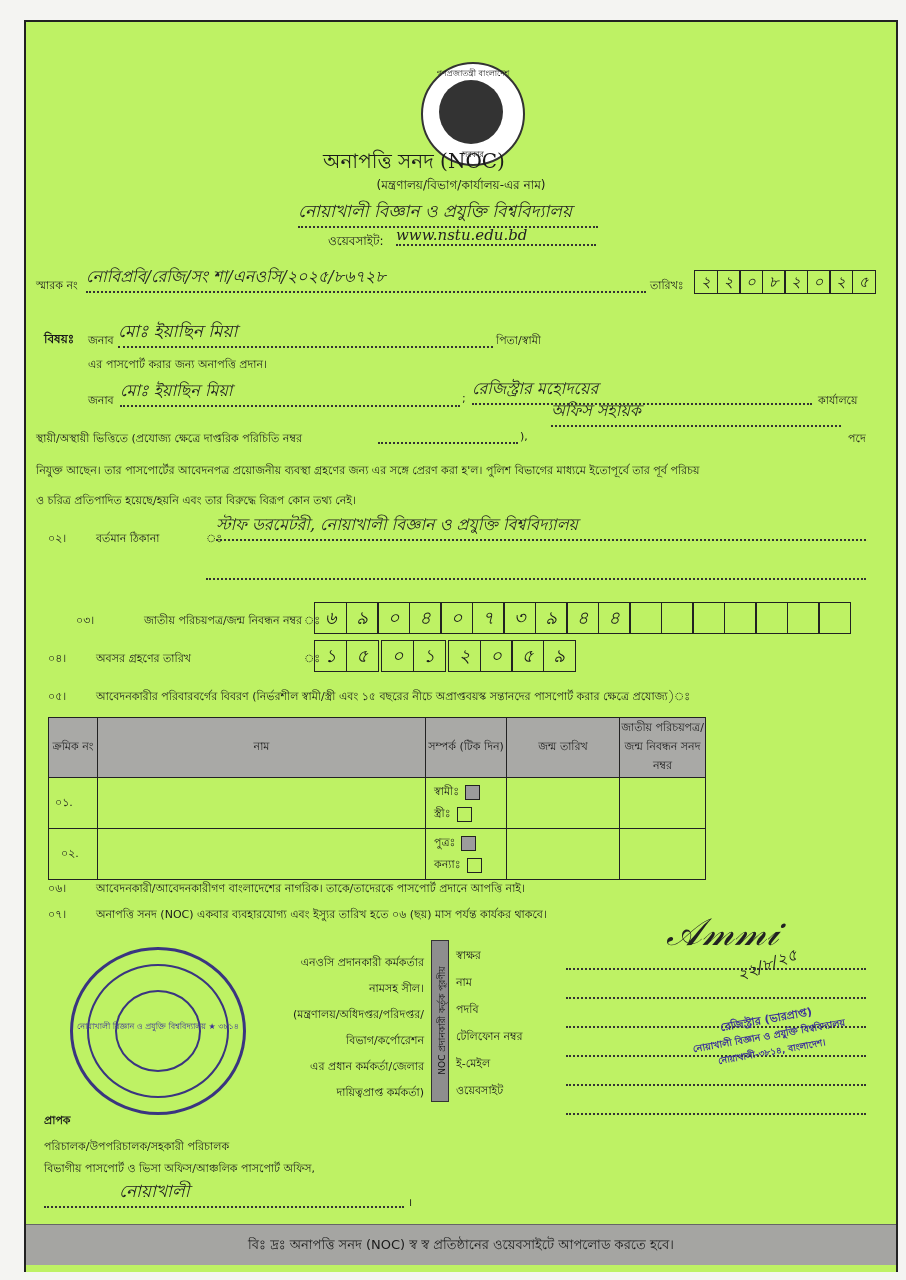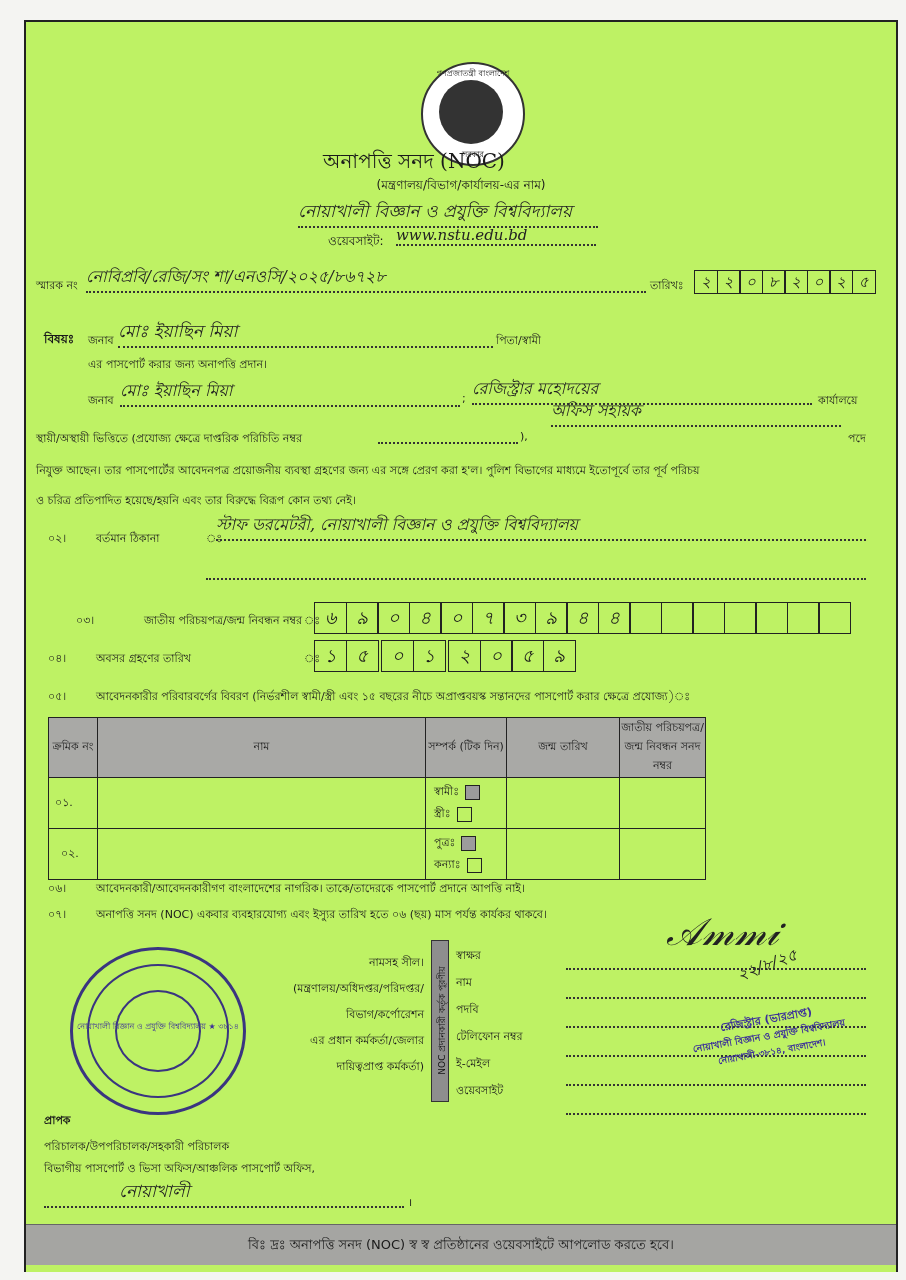--- a/index.html
+++ b/index.html
@@ -157,20 +157,21 @@
   <div class="abs small" style="left:22px;top:884px;">০৭।</div>
   <div class="abs small" style="left:70px;top:884px;">অনাপত্তি সনদ (NOC) একবার ব্যবহারযোগ্য এবং ইস্যুর তারিখ হতে ০৬ (ছয়) মাস পর্যন্ত কার্যকর থাকবে।</div>
 
   <div class="abs stamp">
     <div class="ring"></div>
     <div class="core"></div>
     <div class="abs purple" style="left:0;top:70px;width:170px;text-align:center;font-size:8px;font-weight:normal;">নোয়াখালী বিজ্ঞান ও প্রযুক্তি বিশ্ববিদ্যালয় ★ ৩৮১৪</div>
   </div>
 
   <div class="abs small" style="left:200px;top:928px;width:198px;text-align:right;line-height:26px;">
+    <div>এনওসি প্রদানকারী কর্মকর্তার</div>
     <div>নামসহ সীল।</div>
     <div>(মন্ত্রণালয়/অধিদপ্তর/পরিদপ্তর/</div>
     <div>বিভাগ/কর্পোরেশন</div>
     <div>এর প্রধান কর্মকর্তা/জেলার</div>
     <div>দায়িত্বপ্রাপ্ত কর্মকর্তা)</div>
   </div>
 
   <div class="abs vstrip">
       <span>NOC প্রদানকারী কর্তৃক পূরণীয়</span>
     </div>

